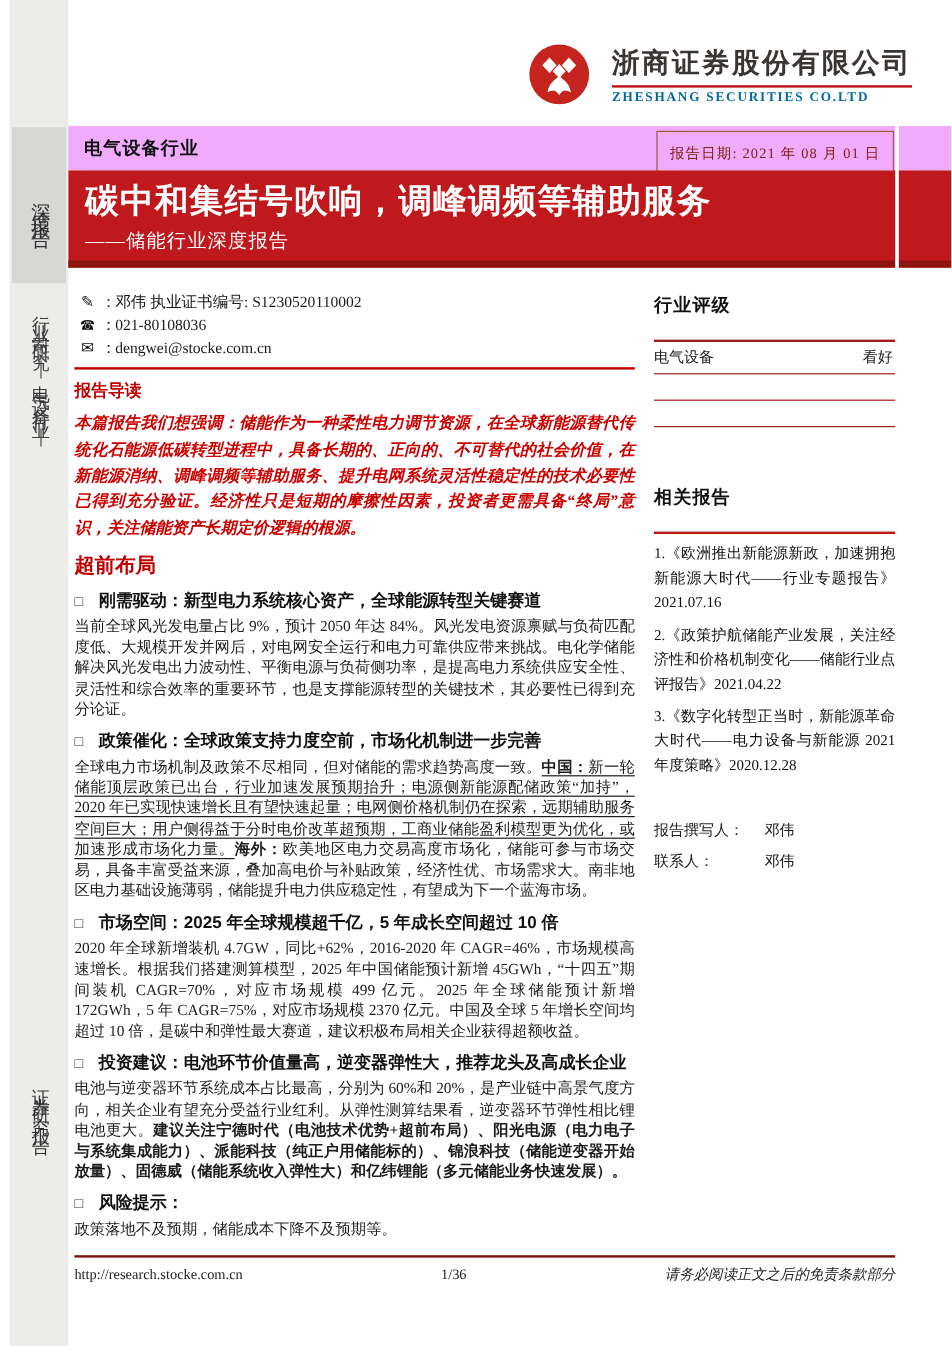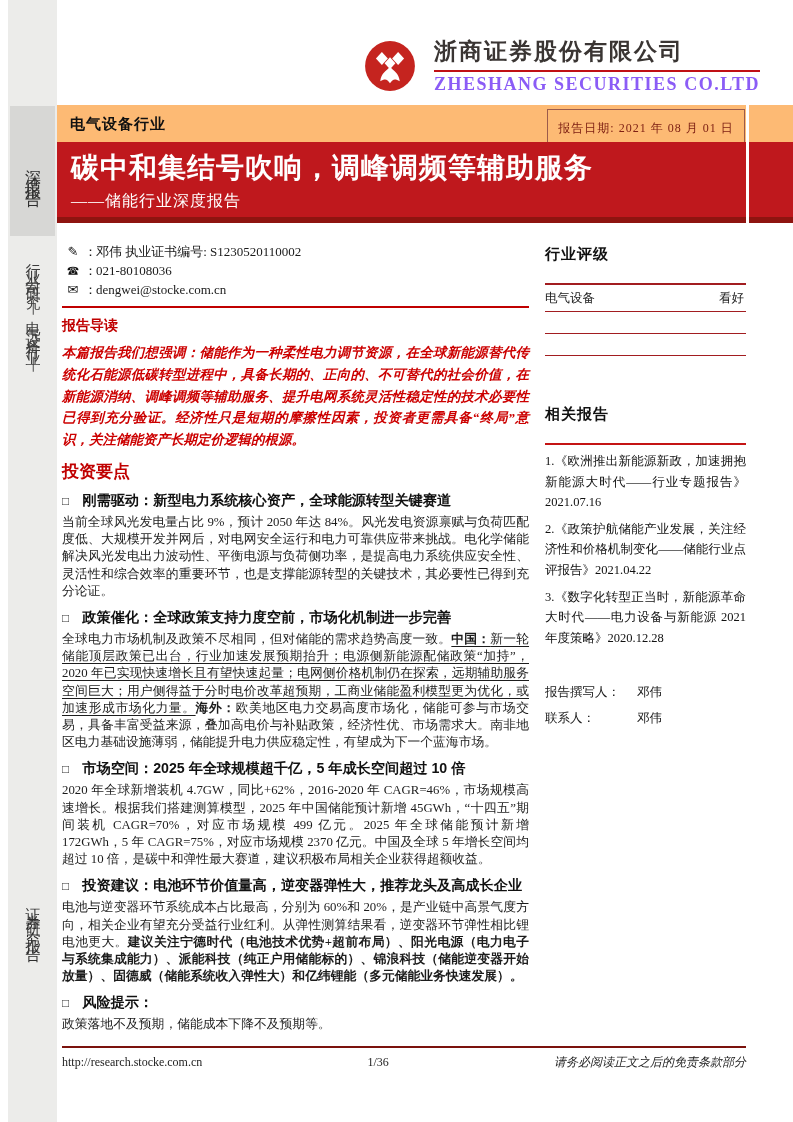--- a/index.html
+++ b/index.html
@@ -14,25 +14,25 @@
   .vtext { writing-mode:vertical-rl; text-orientation:upright; font-family:"Liberation Serif", serif; color:#2e2e2e; }
   .side-box .vtext { font-size:16px; letter-spacing:7px; }
   .side-mid { position:absolute; left:50%; transform:translateX(-50%); top:252px; font-size:15px; letter-spacing:6px; color:#3c3c3c; }
   .side-bot { position:absolute; left:50%; transform:translateX(-50%); top:895px; font-size:15px; letter-spacing:8px; color:#2e2e2e; }
 
   
   .logo { position:absolute; top:36px; right:33px; display:flex; align-items:center; gap:18px; }
   .logo-icon { width:52px; height:52px; flex:none; }
   .logo-cn { font-family:"Liberation Sans", sans-serif; font-weight:700; font-size:23px; letter-spacing:2px;
              color:#3a3533; padding-bottom:3px; border-bottom:2px solid #c01015; white-space:nowrap; }
-  .logo-en { font-family:"Liberation Serif", serif; font-weight:700; font-size:18px; letter-spacing:1.5px;
-             color:#8b5cf6; margin-top:2px; white-space:nowrap; }
-
-  
-  .hdr { position:absolute; left:57px; right:0; top:105px; height:37px; background:#fdba74;text-decoration:underline; }
+  .logo-en { font-family:"Liberation Serif", serif; font-weight:700; font-size:11px; letter-spacing:1.5px;
+             color:#0369a1; margin-top:2px; white-space:nowrap; }
+
+  
+  .hdr { position:absolute; left:57px; right:0; top:105px; height:37px; background:#f0abfc;text-decoration:underline; }
   .hdr-industry { position:absolute; left:13px; top:0; line-height:37px; font-family:"Liberation Sans", sans-serif;
                   font-weight:700; font-size:15px; color:#111; letter-spacing:1px; }
   .date-box { position:absolute; right:48px; top:4px; width:198px; height:39px; border:1px solid #9b5b4b;
               display:flex; align-items:center; justify-content:center; font-size:12px; color:#7e2013; letter-spacing:1px; }
   .banner { position:absolute; left:57px; right:0; top:142px; height:81px; background:#bf181d; border-bottom:6px solid #8e1410; padding:7px 0 0 14px; }
   .banner-title { color:#ffffff; font-family:"Liberation Sans", sans-serif; font-weight:700; font-size:28px; letter-spacing:1px; white-space:nowrap; }
   .banner-sub { color:#ffffff; font-size:16px; margin-top:4px; letter-spacing:1px; }
   .white-gap { position:absolute; left:746px; top:105px; width:3px; height:124px; background:#ffffff; }
 
   
@@ -133,21 +133,21 @@
           <span>：</span>
           <span>dengwei@stocke.com.cn</span>
         </div>
       </div>
 
       <hr class="red-hr">
 
       <div class="intro-head">报告导读</div>
       <p class="intro-body">本篇报告我们想强调：储能作为一种柔性电力调节资源，在全球新能源替代传统化石能源低碳转型进程中，具备长期的、正向的、不可替代的社会价值，在新能源消纳、调峰调频等辅助服务、提升电网系统灵活性稳定性的技术必要性已得到充分验证。经济性只是短期的摩擦性因素，投资者更需具备“终局”意识，关注储能资产长期定价逻辑的根源。</p>
 
-      <div class="kp-head">投资要点</div>
+      <div class="kp-head">超前布局</div>
 
       <div class="b-head">
         <span class="sq">□</span>
         <span>刚需驱动：新型电力系统核心资产，全球能源转型关键赛道</span>
       </div>
       <p class="b-body">当前全球风光发电量占比 9%，预计 2050 年达 84%。风光发电资源禀赋与负荷匹配度低、大规模开发并网后，对电网安全运行和电力可靠供应带来挑战。电化学储能解决风光发电出力波动性、平衡电源与负荷侧功率，是提高电力系统供应安全性、灵活性和综合效率的重要环节，也是支撑能源转型的关键技术，其必要性已得到充分论证。</p>
 
       <div class="b-head">
         <span class="sq">□</span>
         <span>政策催化：全球政策支持力度空前，市场化机制进一步完善</span>

